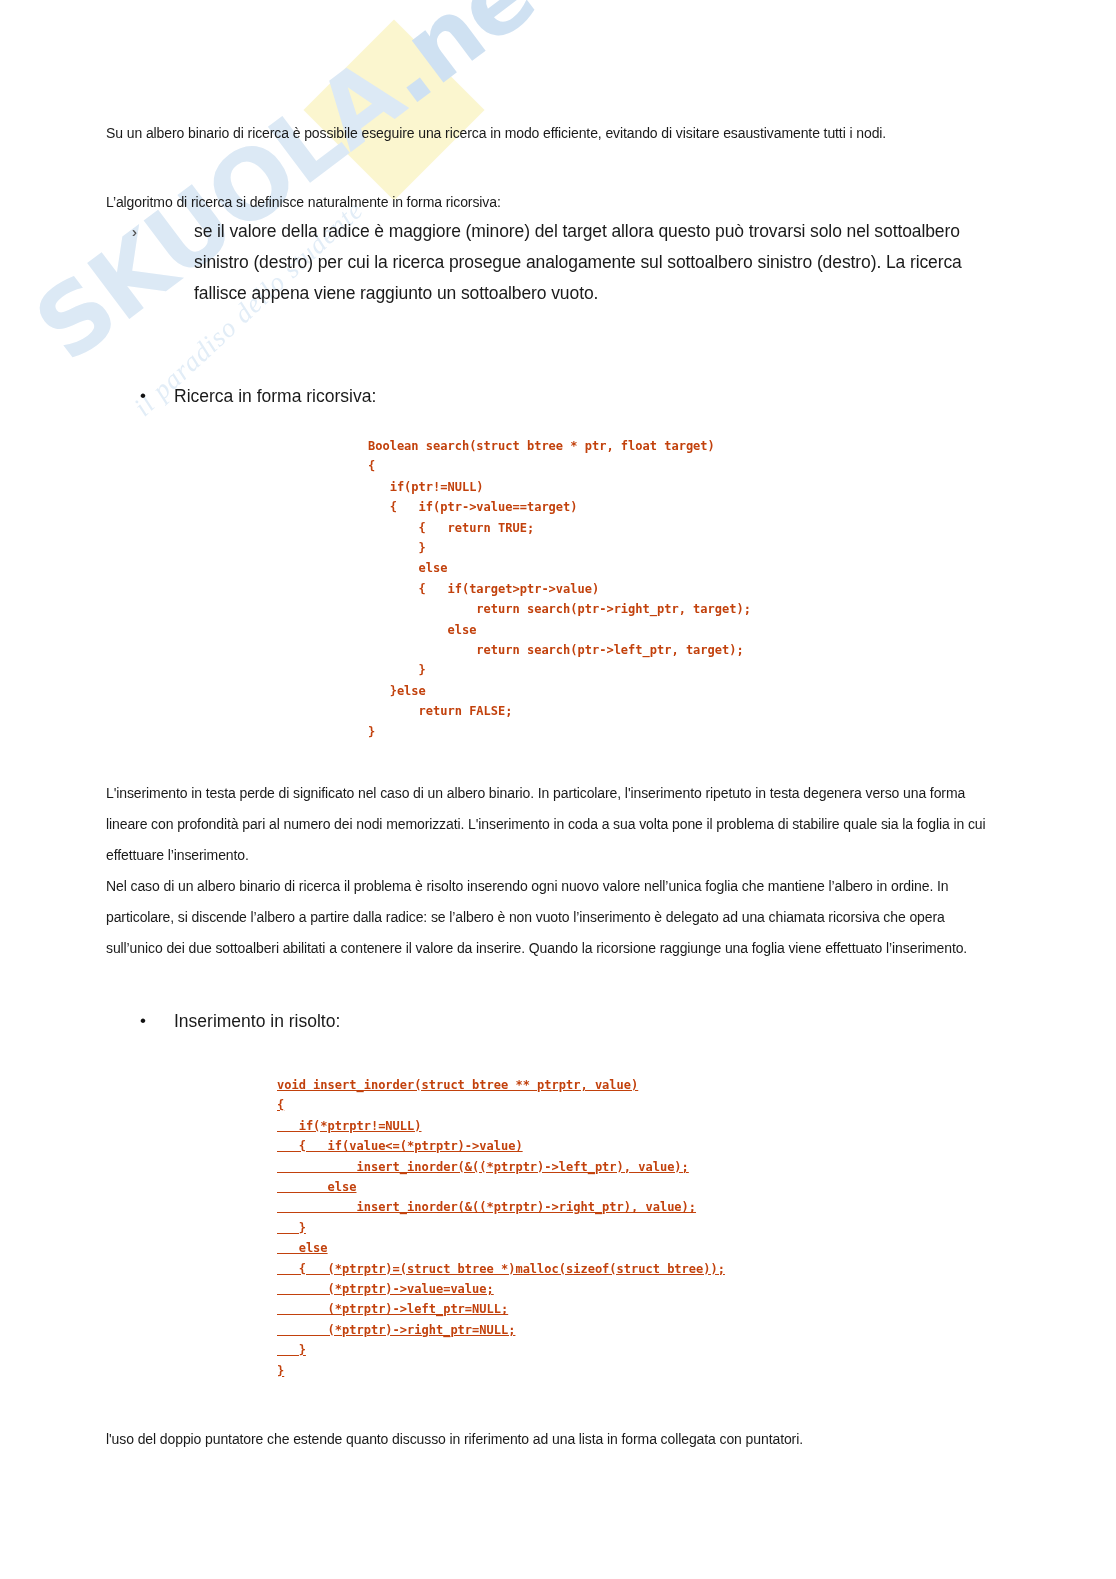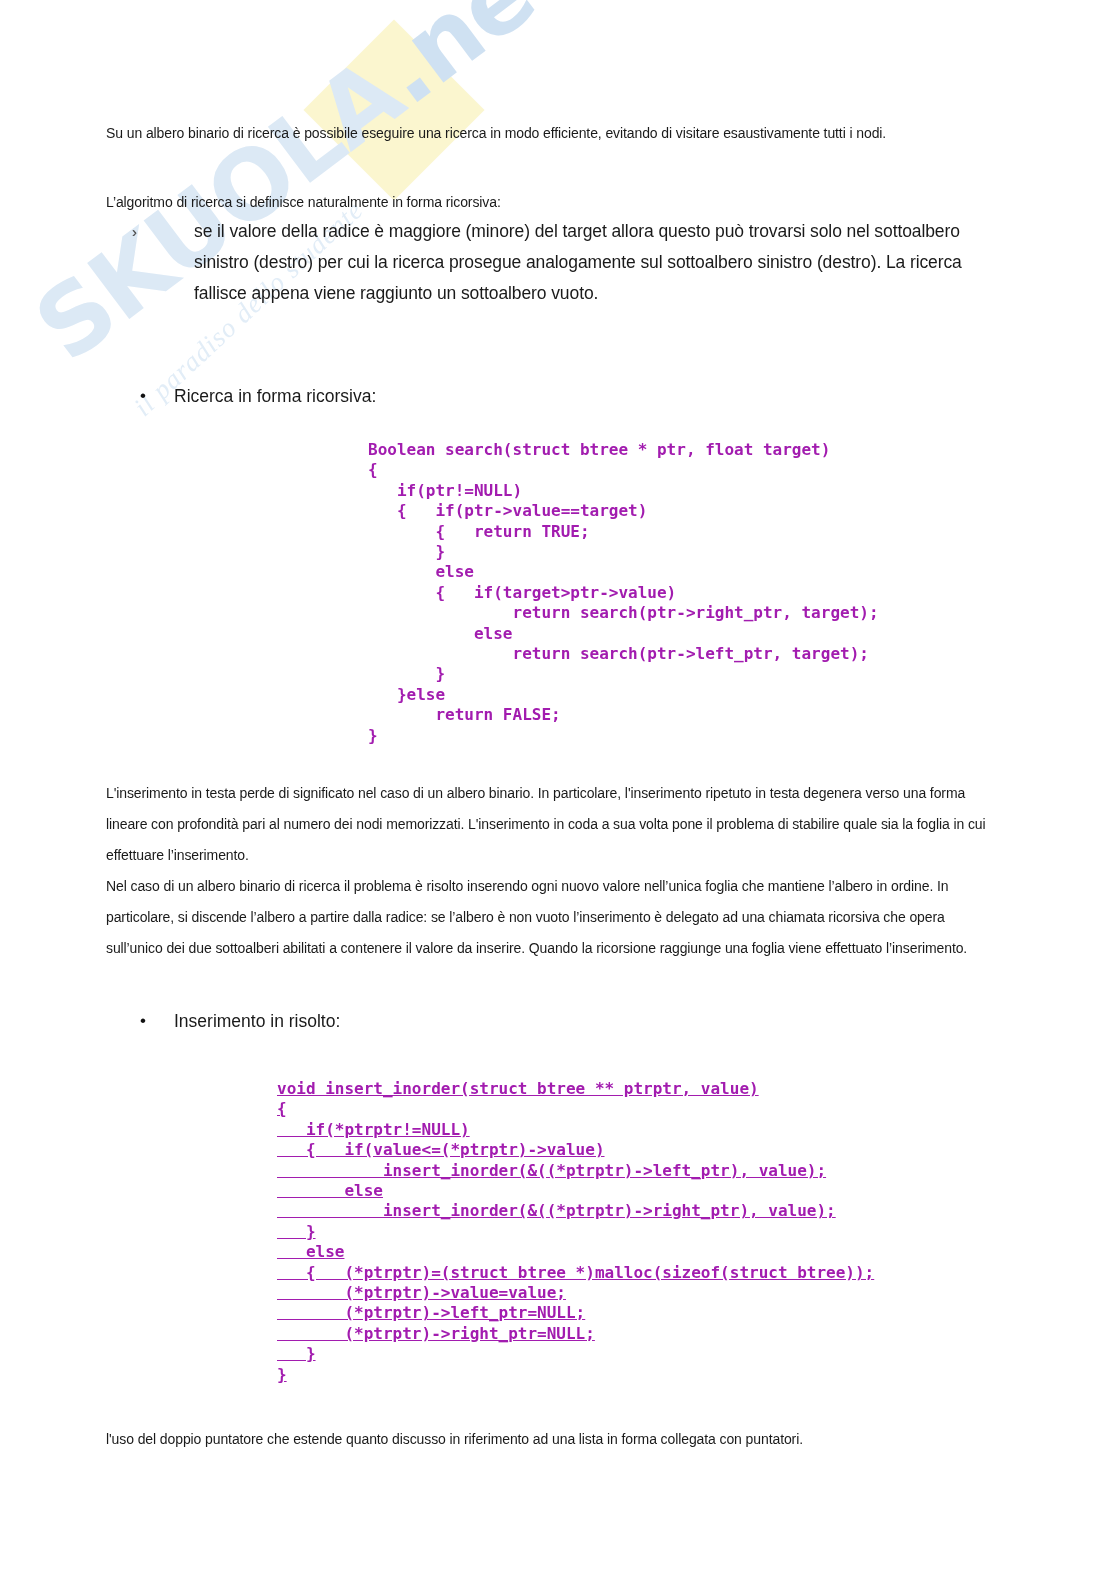--- a/index.html
+++ b/index.html
@@ -120,23 +120,23 @@
   }
   .bullet-line .blabel {
     display: inline-block;
     padding-left: 34px;
   }
 
   
   .code {
     position: absolute;
     font-family: "DejaVu Sans Mono", "Liberation Mono", monospace;
-    font-size: 16px;
+    font-size: 12px;
     line-height: 20.4px;
-    color: #a21caf;
+    color: #c2410c;
     white-space: pre;
     letter-spacing: 0px;
     font-weight: 600;
   }
   #code-search { left: 368px; top: 424px; }
   #code-insert { left: 277px; top: 1063px; text-decoration: underline; }
 </style>
 </head>
 <body>
 

